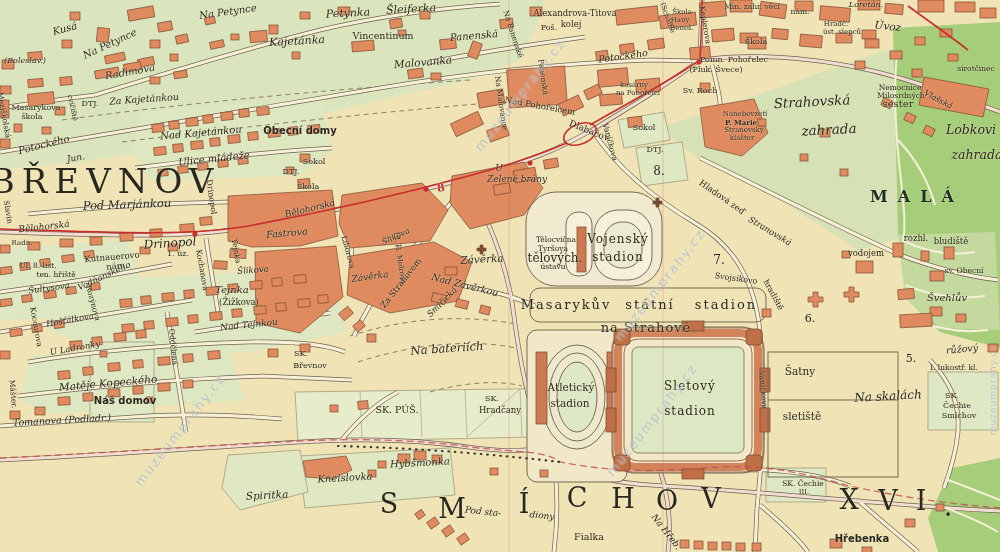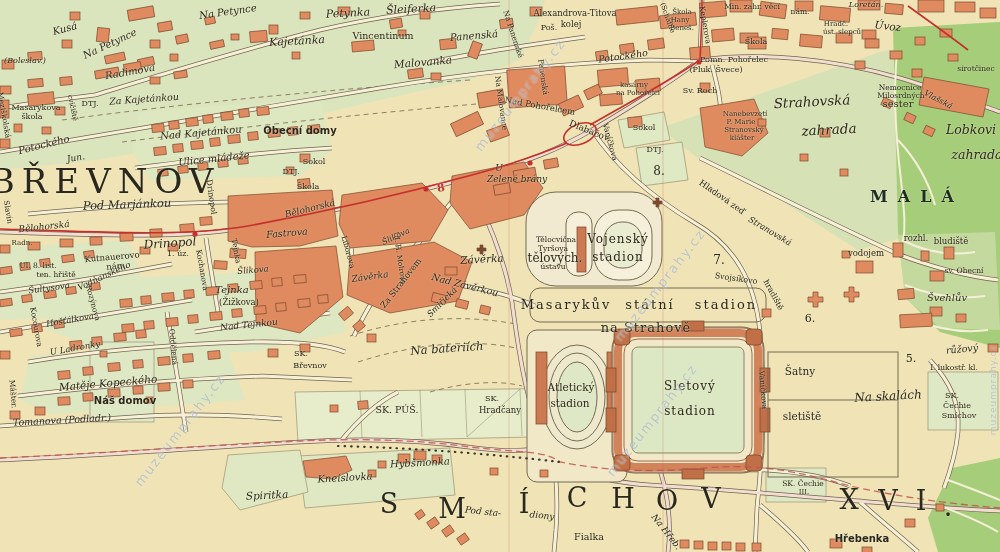--- a/index.html
+++ b/index.html
@@ -553,21 +553,21 @@
       <div class="lbl" style="left: 682px; top: 28px; font-size: 7px; transform: translate(-50%, -50%) rotate(0deg);">Beneš.</div>
       <div class="lbl" style="left: 667px; top: 18px; font-size: 7px; transform: translate(-50%, -50%) rotate(70deg);">(Schäffle</div>
       <div class="lbl" style="left: 705px; top: 25px; font-size: 7.5px; transform: translate(-50%, -50%) rotate(80deg);">Keplerova</div>
       <div class="lbl" style="left: 752px; top: 7px; font-size: 7.5px; transform: translate(-50%, -50%) rotate(0deg);">Min. zahr. věcí</div>
       <div class="lbl" style="left: 800px; top: 12px; font-size: 7.5px; transform: translate(-50%, -50%) rotate(0deg);">nám.</div>
       <div class="lbl it" style="left: 866px; top: 5px; font-size: 8px; transform: translate(-50%, -50%) rotate(0deg);">Loretán.</div>
       <div class="lbl" style="left: 836px; top: 24px; font-size: 7px; transform: translate(-50%, -50%) rotate(0deg);">Hradč.</div>
       <div class="lbl" style="left: 842px; top: 32px; font-size: 7px; transform: translate(-50%, -50%) rotate(0deg);">úst. slepců</div>
       <div class="lbl it" style="left: 888px; top: 26px; font-size: 10.5px; transform: translate(-50%, -50%) rotate(6deg);">Úvoz</div>
       <div class="lbl" style="left: 745px; top: 114px; font-size: 7px; transform: translate(-50%, -50%) rotate(0deg);">Nanebevzetí</div>
-      <div class="lbl" style="left: 741px; top: 122px; font-size: 7px; transform: translate(-50%, -50%) rotate(0deg);">P. Marie</div>
+      <div class="lbl" style="left: 741px; top: 122px; font-size: 7px; transform: translate(-50%, -50%) rotate(0deg); font-weight: bold;">P. Marie</div>
       <div class="lbl" style="left: 744px; top: 130px; font-size: 7px; transform: translate(-50%, -50%) rotate(0deg);">Stranovský</div>
       <div class="lbl" style="left: 742px; top: 138px; font-size: 7px; transform: translate(-50%, -50%) rotate(0deg);">klášter</div>
       <div class="lbl it" style="left: 812px; top: 102px; font-size: 13.5px; transform: translate(-50%, -50%) rotate(-3deg);">Strahovská</div>
       <div class="lbl it" style="left: 829px; top: 130px; font-size: 13.5px; transform: translate(-50%, -50%) rotate(-3deg);">zahrada</div>
       <div class="lbl" style="left: 900px; top: 88px; font-size: 7.5px; transform: translate(-50%, -50%) rotate(0deg);">Nemocnice</div>
       <div class="lbl" style="left: 901px; top: 96px; font-size: 7.5px; transform: translate(-50%, -50%) rotate(0deg);">Milosrdných</div>
       <div class="lbl" style="left: 898px; top: 104px; font-size: 10px; transform: translate(-50%, -50%) rotate(0deg);">sester</div>
       <div class="lbl it" style="left: 938px; top: 100px; font-size: 8px; transform: translate(-50%, -50%) rotate(28deg);">Vlašská</div>
       <div class="lbl" style="left: 976px; top: 69px; font-size: 7.5px; transform: translate(-50%, -50%) rotate(0deg);">sirotčinec</div>
       <div class="lbl it" style="left: 971px; top: 130px; font-size: 12.5px; transform: translate(-50%, -50%) rotate(0deg);">Lobkovi</div>

